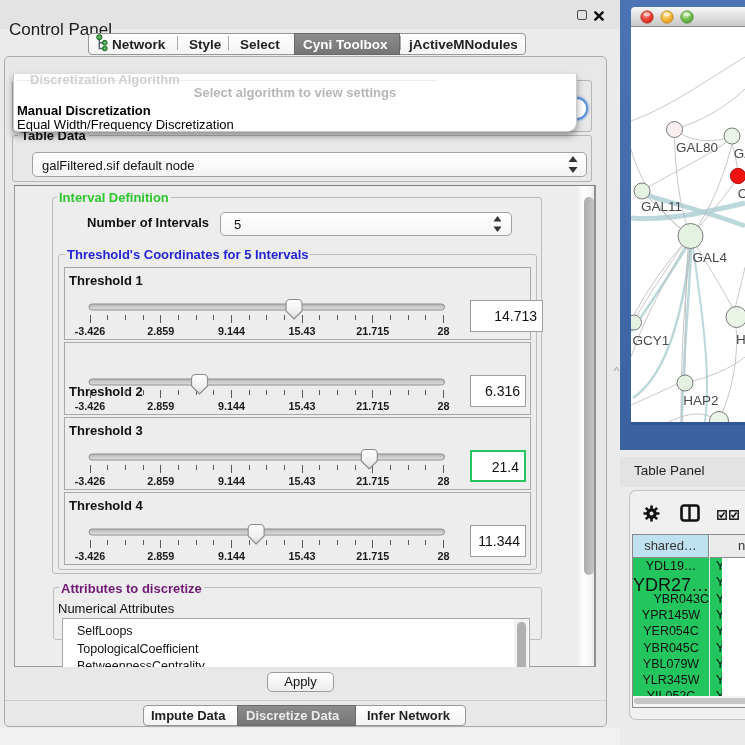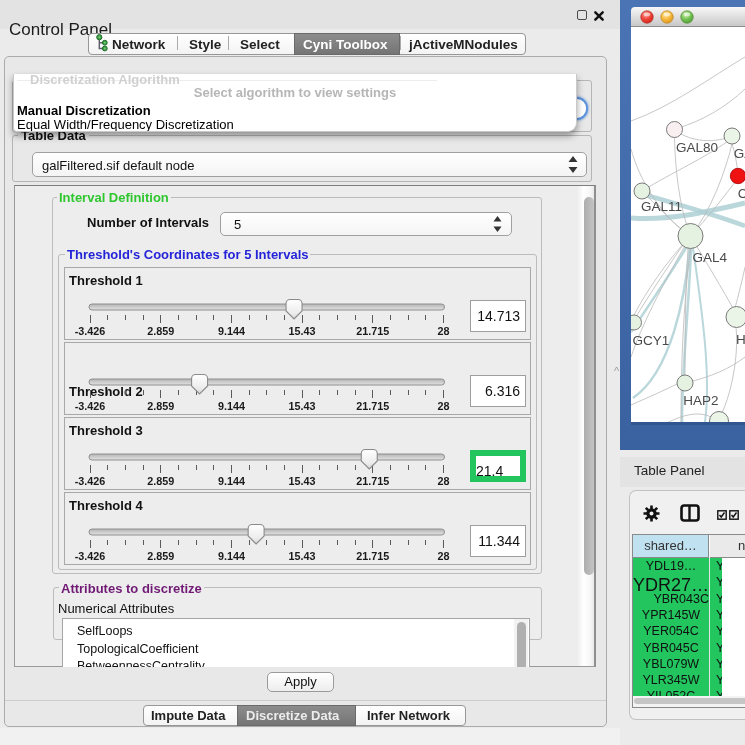--- a/index.html
+++ b/index.html
@@ -74,21 +74,21 @@
 <rect x="19.0" y="8" width="355.5" height="6" rx="3" fill="url(#tg267)" stroke="#8f8f8f" stroke-width="1"></rect>
 <path d="M20.5,19 V27 M37.5,19 V24 M55.5,19 V24 M73.5,19 V24 M90.5,19 V27 M108.5,19 V24 M126.5,19 V24 M143.5,19 V24 M161.5,19 V27 M179.5,19 V24 M196.5,19 V24 M214.5,19 V24 M232.5,19 V27 M249.5,19 V24 M267.5,19 V24 M285.5,19 V24 M302.5,19 V27 M320.5,19 V24 M338.5,19 V24 M355.5,19 V24 M373.5,19 V27" stroke="#5a5a5a" stroke-width="1" shape-rendering="crispEdges"></path>
 <text x="20.0" y="39" font-size="10.8" font-weight="bold" text-anchor="middle" fill="#1a1a1a">-3.426</text>
     <text x="90.7" y="39" font-size="10.8" font-weight="bold" text-anchor="middle" fill="#1a1a1a">2.859</text>
     <text x="161.4" y="39" font-size="10.8" font-weight="bold" text-anchor="middle" fill="#1a1a1a">9.144</text>
     <text x="232.1" y="39" font-size="10.8" font-weight="bold" text-anchor="middle" fill="#1a1a1a">15.43</text>
     <text x="302.8" y="39" font-size="10.8" font-weight="bold" text-anchor="middle" fill="#1a1a1a">21.715</text>
     <text x="373.5" y="39" font-size="10.8" font-weight="bold" text-anchor="middle" fill="#1a1a1a">28</text>
 <path d="M216.04,7.5 a4,4 0 0 1 4,-4 h8 a4,4 0 0 1 4,4 v7.5 l-8,8 l-8,-8 z" fill="url(#th267)" stroke="#8a8a8a" stroke-width="1.1"></path>
 </svg>
-<div class="abs" style="left:470px;top:299.5px;width:56px;height:32px;background:#ffffff;border:1px solid #9e9e9e;font-size:14px;color:#111;text-align:right;line-height:30px;padding-right:5px;">14.713</div>
+<div class="abs" style="left:470px;top:299.5px;width:73px;height:32px;background:#ffffff;border:1px solid #9e9e9e;font-size:14px;color:#111;text-align:right;line-height:30px;padding-right:5px;">14.713</div>
 <div class="abs" style="left:63.5px;top:342px;width:467.5px;height:72.5px;background:#ededed;border:1px solid #a8a8a8;"></div>
 <div class="abs" style="left:69px;top:348px;font-size:13px;font-weight:bold;color:#111;margin-top:36px;">Threshold 2</div>
 <svg class="abs" style="left:70px;top:371px;" width="461" height="43" viewBox="0 0 461 43">
 <defs>
 <linearGradient id="tg342" x1="0" y1="0" x2="0" y2="1">
         <stop offset="0" stop-color="#b3b3b3"></stop>
         <stop offset="0.5" stop-color="#cccccc"></stop>
         <stop offset="1" stop-color="#e2e2e2"></stop>
       </linearGradient>
 <linearGradient id="th342" x1="0" y1="0" x2="0" y2="1">
@@ -126,21 +126,21 @@
 <rect x="19.0" y="8" width="355.5" height="6" rx="3" fill="url(#tg417)" stroke="#8f8f8f" stroke-width="1"></rect>
 <path d="M20.5,19 V27 M37.5,19 V24 M55.5,19 V24 M73.5,19 V24 M90.5,19 V27 M108.5,19 V24 M126.5,19 V24 M143.5,19 V24 M161.5,19 V27 M179.5,19 V24 M196.5,19 V24 M214.5,19 V24 M232.5,19 V27 M249.5,19 V24 M267.5,19 V24 M285.5,19 V24 M302.5,19 V27 M320.5,19 V24 M338.5,19 V24 M355.5,19 V24 M373.5,19 V27" stroke="#5a5a5a" stroke-width="1" shape-rendering="crispEdges"></path>
 <text x="20.0" y="39" font-size="10.8" font-weight="bold" text-anchor="middle" fill="#1a1a1a">-3.426</text>
     <text x="90.7" y="39" font-size="10.8" font-weight="bold" text-anchor="middle" fill="#1a1a1a">2.859</text>
     <text x="161.4" y="39" font-size="10.8" font-weight="bold" text-anchor="middle" fill="#1a1a1a">9.144</text>
     <text x="232.1" y="39" font-size="10.8" font-weight="bold" text-anchor="middle" fill="#1a1a1a">15.43</text>
     <text x="302.8" y="39" font-size="10.8" font-weight="bold" text-anchor="middle" fill="#1a1a1a">21.715</text>
     <text x="373.5" y="39" font-size="10.8" font-weight="bold" text-anchor="middle" fill="#1a1a1a">28</text>
 <path d="M291.26,7.5 a4,4 0 0 1 4,-4 h8 a4,4 0 0 1 4,4 v7.5 l-8,8 l-8,-8 z" fill="url(#th417)" stroke="#8a8a8a" stroke-width="1.1"></path>
 </svg>
-<div class="abs" style="left:470px;top:449.5px;width:56px;height:32px;background:#ffffff;border:6px solid #22c55e;font-size:14px;color:#111;line-height:30px;padding-right:5px;">21.4</div>
+<div class="abs" style="left:470px;top:449.5px;width:56px;height:32px;background:#ffffff;border:2px solid #22c55e;font-size:14px;color:#111;text-align:right;line-height:30px;padding-right:5px;">21.4</div>
 <div class="abs" style="left:63.5px;top:492px;width:467.5px;height:72.5px;background:#ededed;border:1px solid #a8a8a8;"></div>
 <div class="abs" style="left:69px;top:498px;font-size:13px;font-weight:bold;color:#111;">Threshold 4</div>
 <svg class="abs" style="left:70px;top:521px;" width="461" height="43" viewBox="0 0 461 43">
 <defs>
 <linearGradient id="tg492" x1="0" y1="0" x2="0" y2="1">
         <stop offset="0" stop-color="#b3b3b3"></stop>
         <stop offset="0.5" stop-color="#cccccc"></stop>
         <stop offset="1" stop-color="#e2e2e2"></stop>
       </linearGradient>
 <linearGradient id="th492" x1="0" y1="0" x2="0" y2="1">

